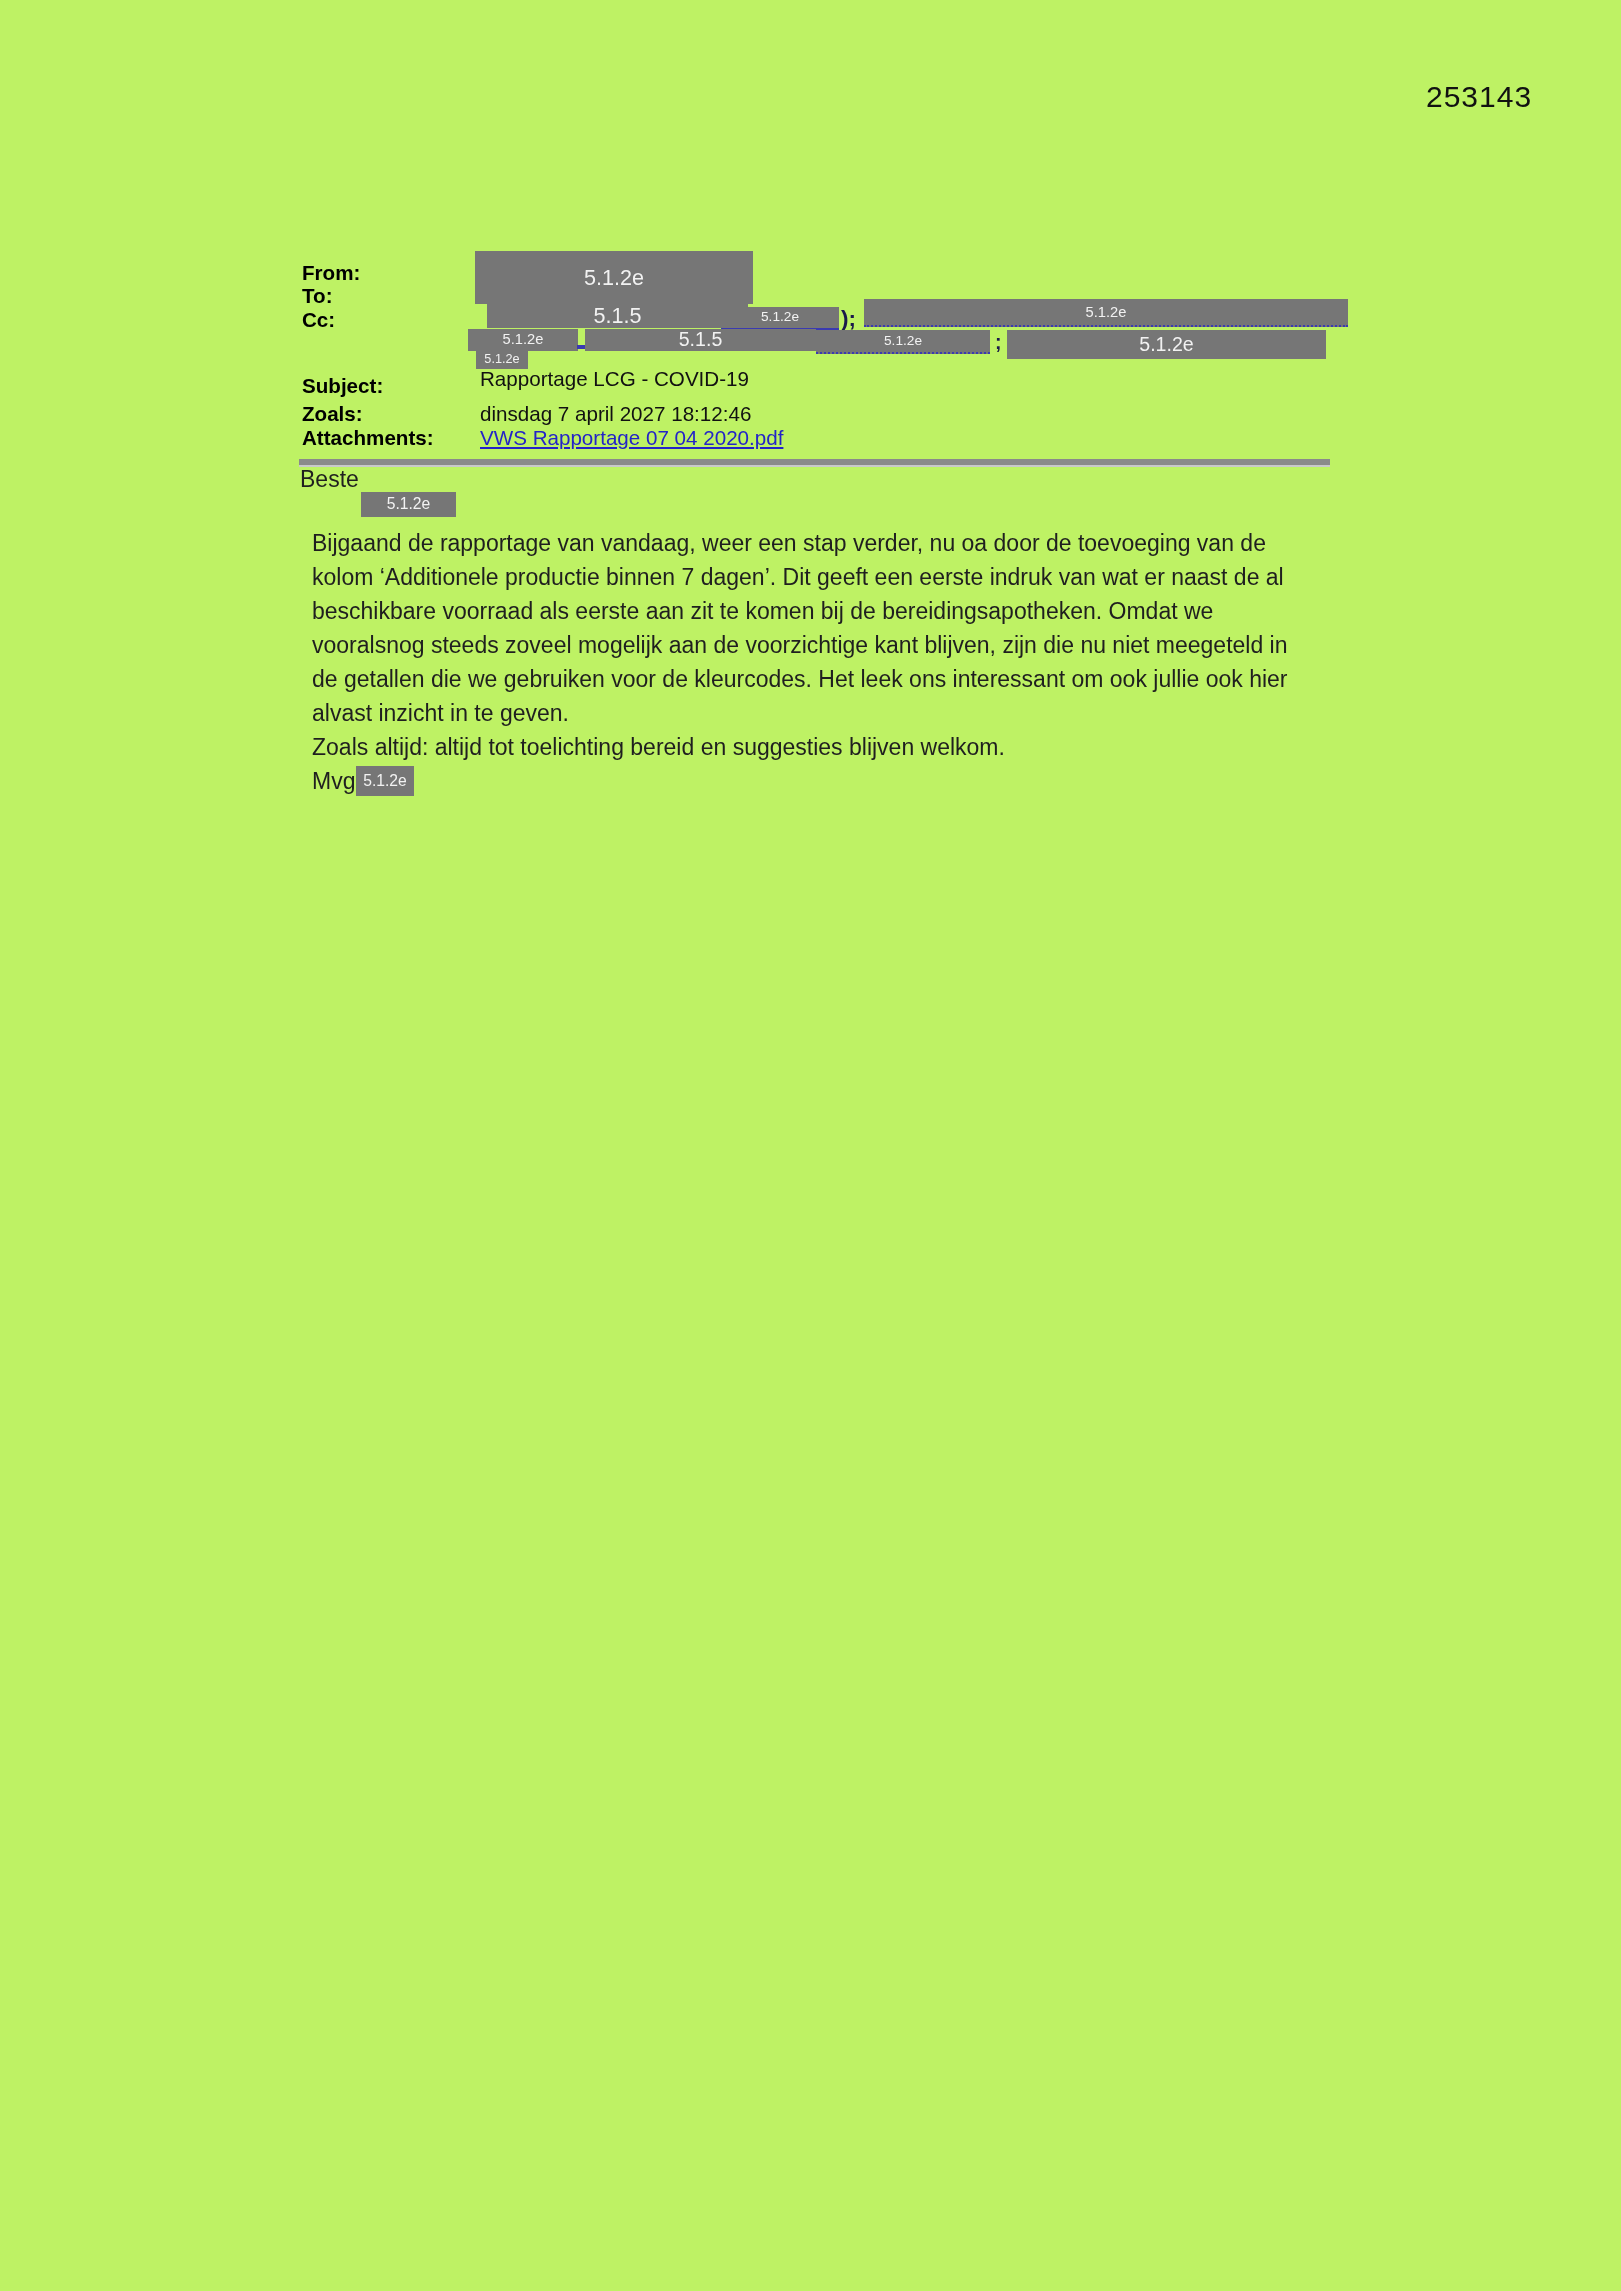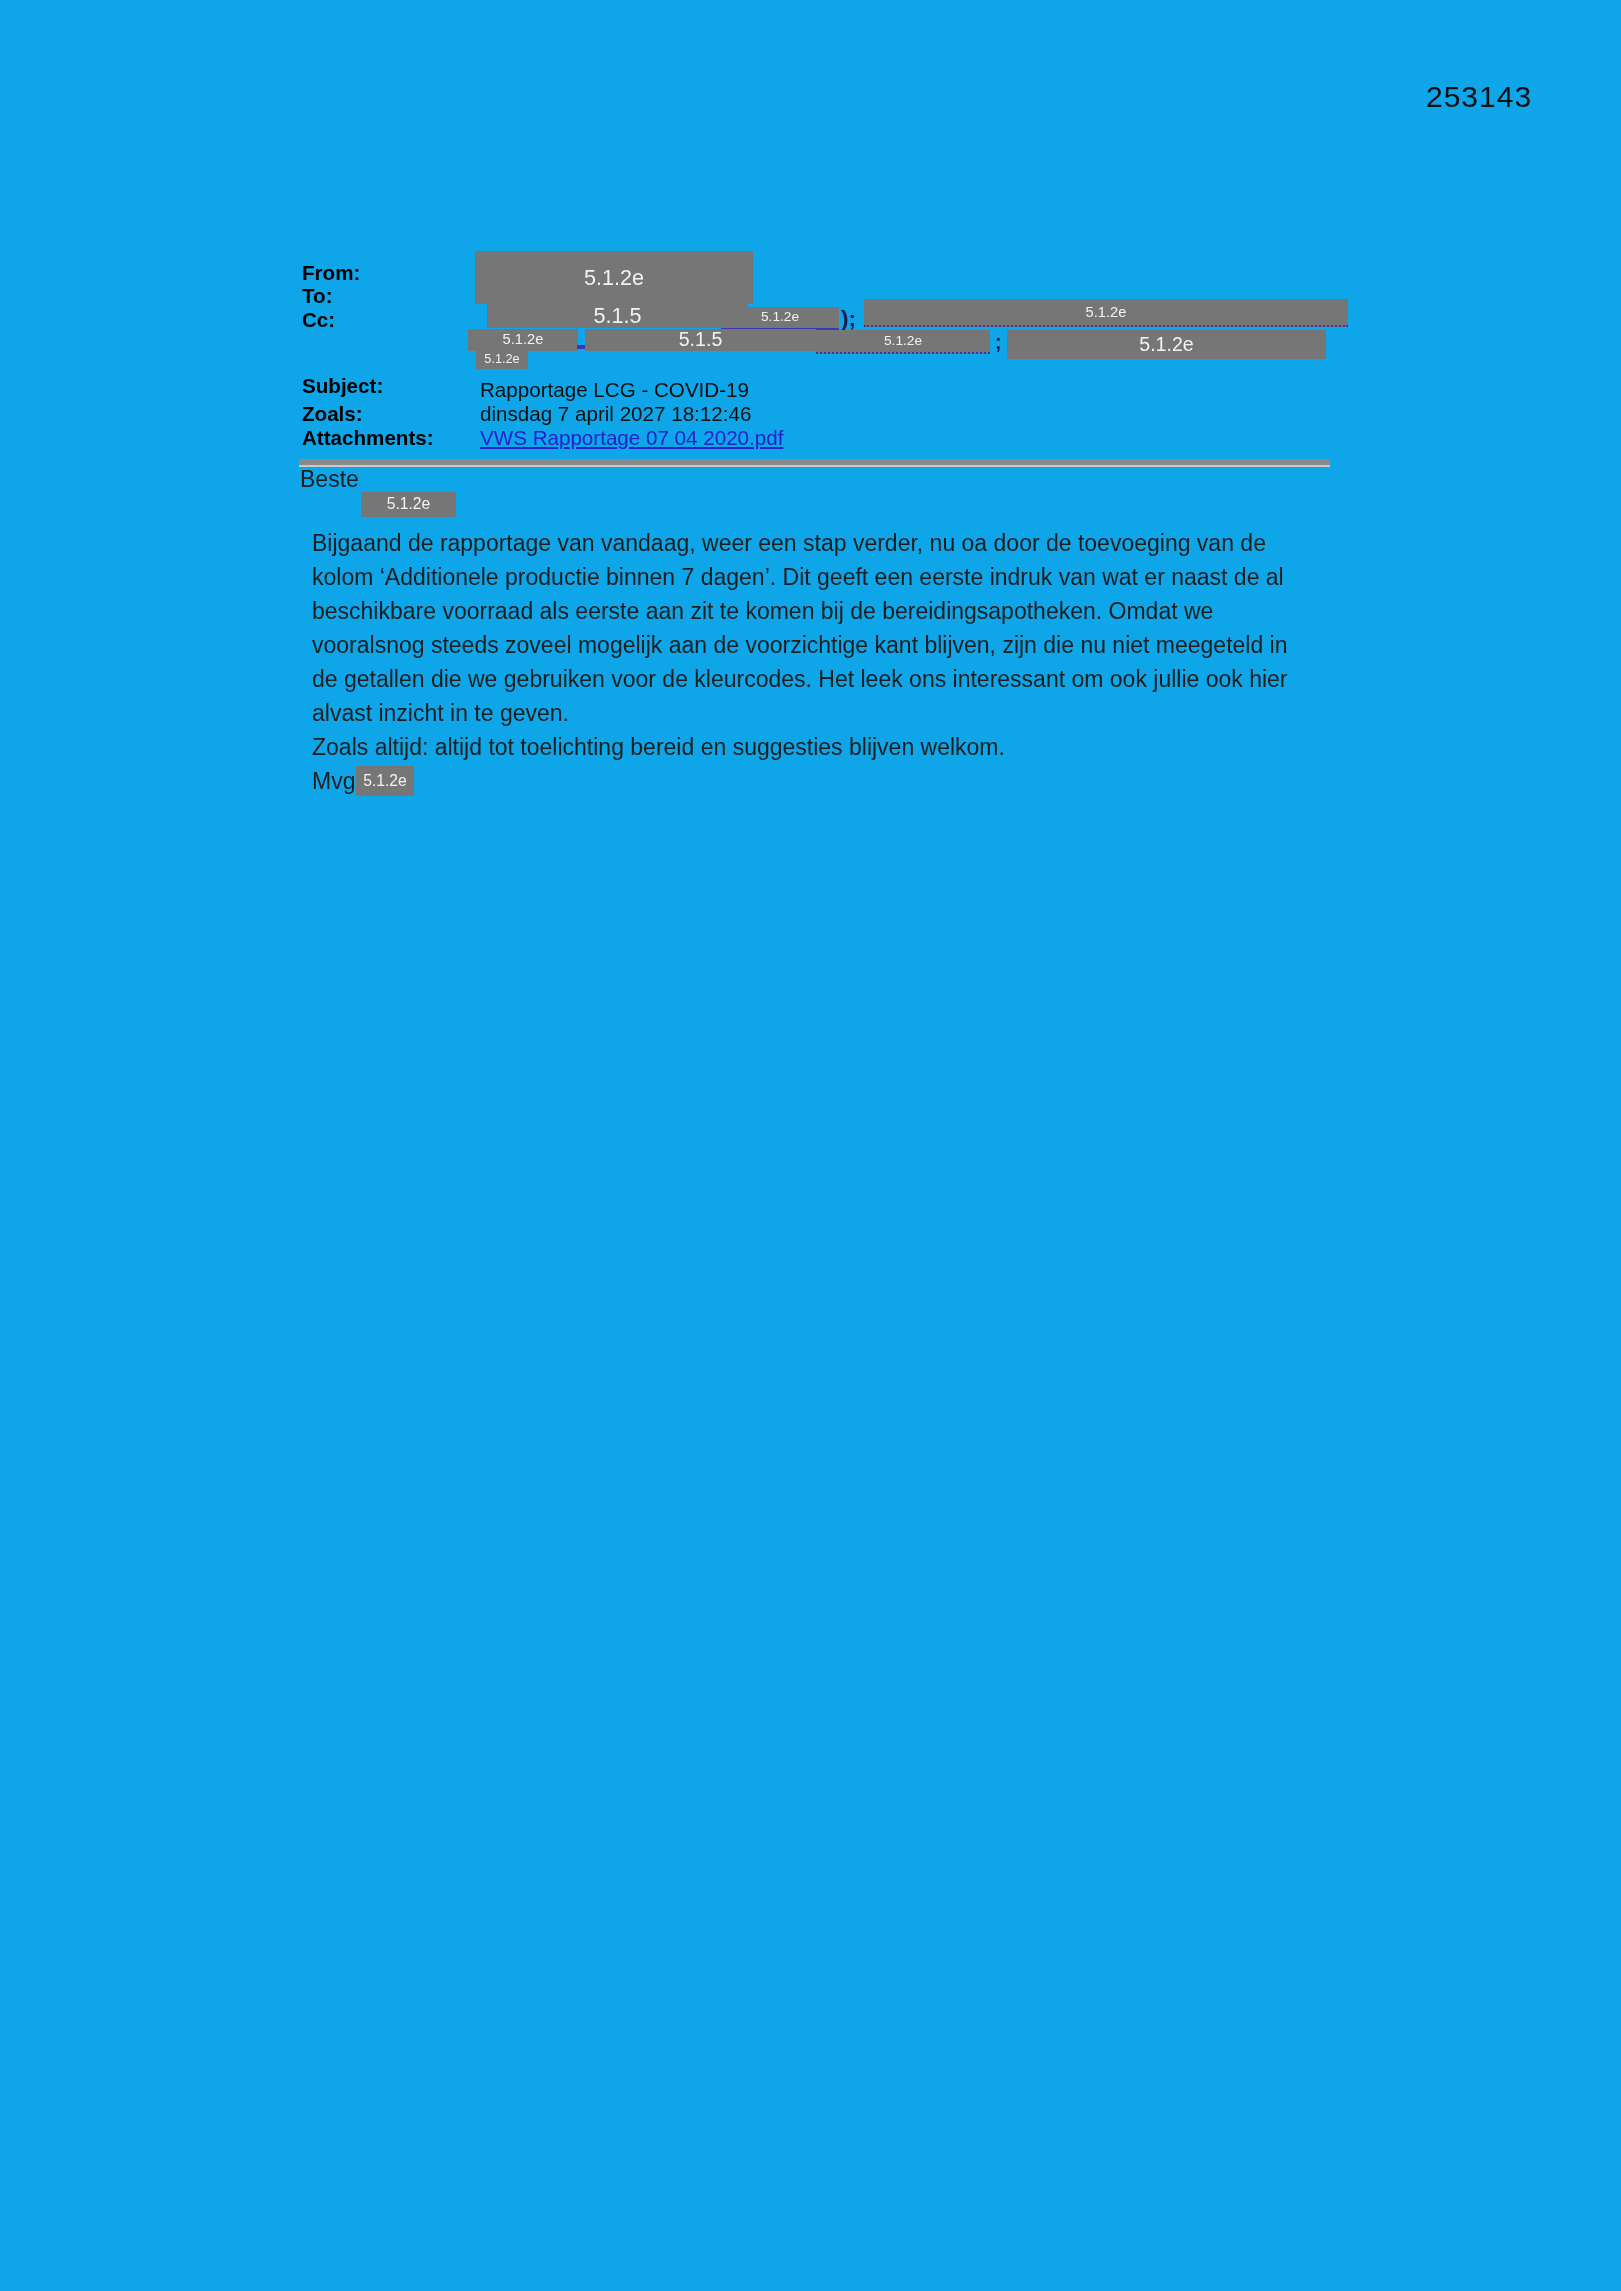--- a/index.html
+++ b/index.html
@@ -1,21 +1,21 @@
 <!DOCTYPE html>
 <html><head>
 <meta charset="utf-8">
 <style>
   * { margin: 0; padding: 0; box-sizing: border-box; }
   html, body { background: #ffffff; }
   .page {
     position: relative;
     width: 1621px;
     height: 2292px;
-    background: #0ea5e9;
+    background: #bef264;
     font-family: "Liberation Sans", sans-serif;
     color: #000000;
     overflow: hidden;
   }
   .abs { position: absolute; }
 
   .page-number {
     font-size: 30px;
     color: #111111;
     letter-spacing: 1px;
@@ -101,21 +101,21 @@
   <div class="abs redact" style="left:468px; top:329px; width:110px; height:21.6px; font-size:14.7px;">5.1.2e</div>
   <div class="abs blue-tick" style="left:577px; top:345px; width:7.8px; height:3.9px;"></div>
   <div class="abs redact" style="left:585px; top:329px; width:231px; height:21.6px; font-size:19.6px;">5.1.5</div>
   <div class="abs redact u-dotted" style="left:816px; top:330px; width:174px; height:23.5px; font-size:13.7px;">5.1.2e</div>
   <div class="abs cc-punct" style="left:995px; top:331px; font-size:19.6px;">;</div>
   <div class="abs redact" style="left:1007px; top:330px; width:319px; height:29px; font-size:19.6px;">5.1.2e</div>
 
   <div class="abs redact" style="left:476px; top:350px; width:52px; height:18.6px; font-size:12.7px;">5.1.2e</div>
 
   <div class="abs hdr-label" style="left:302px; top:374px;">Subject:</div>
-  <div class="abs hdr-value" style="left:480px; top:378px;">Rapportage LCG - COVID-19</div>
+  <div class="abs hdr-value" style="left:480px; top:367px;">Rapportage LCG - COVID-19</div>
 
   <div class="abs hdr-label" style="left:302px; top:402px;">Zoals:</div>
   <div class="abs hdr-value" style="left:480px; top:402px;">dinsdag 7 april 2027 18:12:46</div>
 
   <div class="abs hdr-label" style="left:302px; top:426px;">Attachments:</div>
   <a class="abs attachment-link" style="left:480px; top:426px;">VWS Rapportage 07 04 2020.pdf</a>
 
   <div class="abs divider" style="left:299px; top:459px; width:1031px; height:7.8px;"></div>
 
   <div class="abs body-text" style="left:300px; top:466px;">Beste</div>

